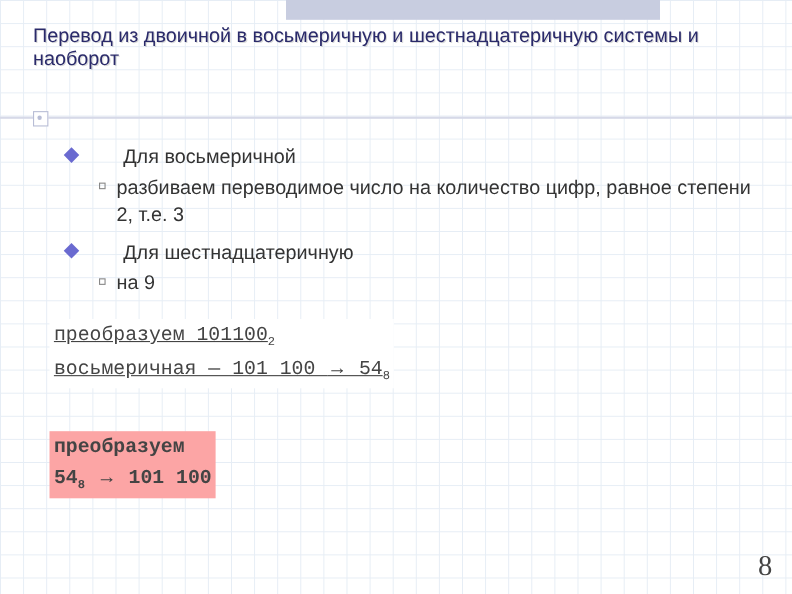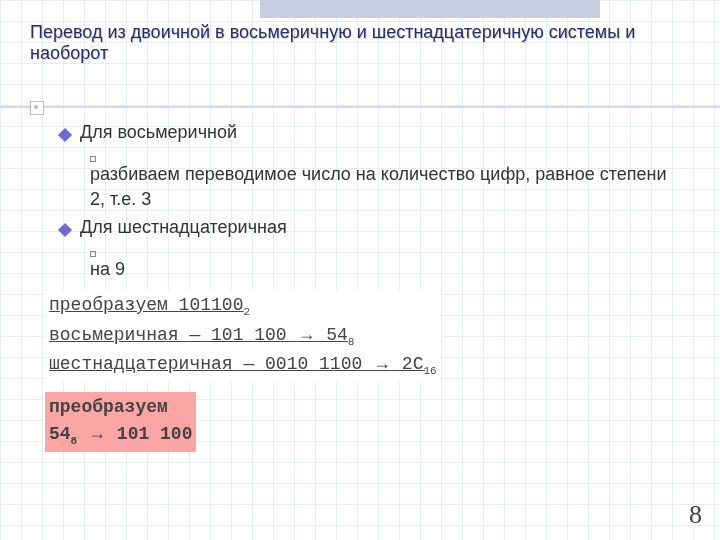--- a/index.html
+++ b/index.html
@@ -44,27 +44,27 @@
     font-size: 18px; font-weight: normal;
     color: #2a2a6a;
     text-shadow: 1px 1px 0 rgba(0,0,0,0.15);
     line-height: 1.15;
   }
   .content {
     position: absolute; top: 120px; left: 60px; right: 30px;
     z-index: 2;
     font-size: 18px; color: #333; line-height: 1.35;
   }
-  .lvl1 { margin: 0 0 4px 0; display: flex; align-items: center; }
+  .lvl1 { margin: 10px 0 4px 0; display: flex; align-items: flex-start; gap: 32px; }
   .lvl1 .dia {
     width: 10px; height: 10px; background: #6a6ad0;
     transform: rotate(45deg); margin: 6px 10px 0 0;
     flex-shrink: 0;
   }
-  .lvl2 { margin: 4px 4px 4px 30px; display: flex; align-items: flex-start; flex-direction: column; }
+  .lvl2 { margin: 4px 4px 4px 30px; display: flex; align-items: flex-start; }
   .lvl2 .sq {
     width: 6px; height: 6px; border: 1px solid #888;
     margin: 8px 10px 0 0; flex-shrink: 0;
   }
   .example-block {
     position: absolute; left: 45px; z-index: 3;
     font-family: "Lucida Console", "Courier New", monospace;
     font-size: 18px; color: #444;
     line-height: 1.45;
     white-space: nowrap;
@@ -93,37 +93,34 @@
   <div class="lvl1">
     <span class="dia"></span>
     <span>Для восьмеричной</span>
   </div>
   <div class="lvl2">
     <span class="sq"></span>
     <span>разбиваем переводимое число на количество цифр, равное степени 2, т.е. 3</span>
   </div>
   <div class="lvl1">
     <span class="dia"></span>
-    <span>Для шестнадцатеричная</span>
+    <span>Для шестнадцатеричную</span>
   </div>
   <div class="lvl2">
     <span class="sq"></span>
     <span>на 9</span>
   </div>
 </div>
 
 <div class="example-block ex1">
   <div>
     <span>преобразуем 101100</span><span class="sub">2</span>
   </div>
   <div>
     <span>восьмеричная — 101 100 </span><span class="arrow">→</span><span> 54</span><span class="sub">8</span>
-  </div>
-  <div>
-    <span>шестнадцатеричная — 0010 1100 </span><span class="arrow">→</span><span> 2C</span><span class="sub">16</span>
   </div>
 </div>
 
 <div class="example-block ex2">
   <div>
     <span>преобразуем</span>
   </div>
   <div>
     <span>54</span><span class="sub">8</span>
     <span class="arrow">→</span><span> 101 100</span>

